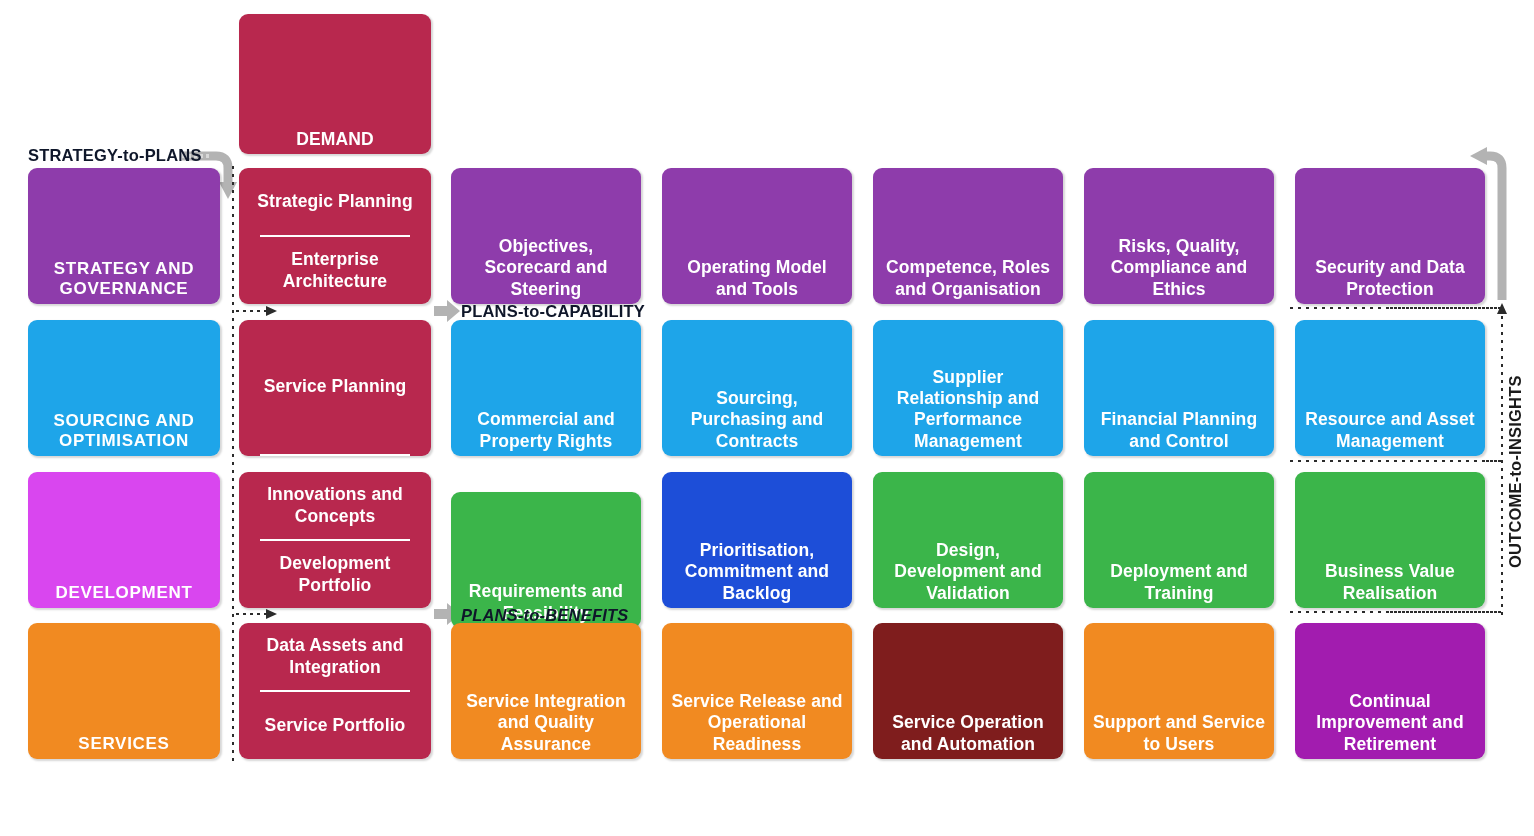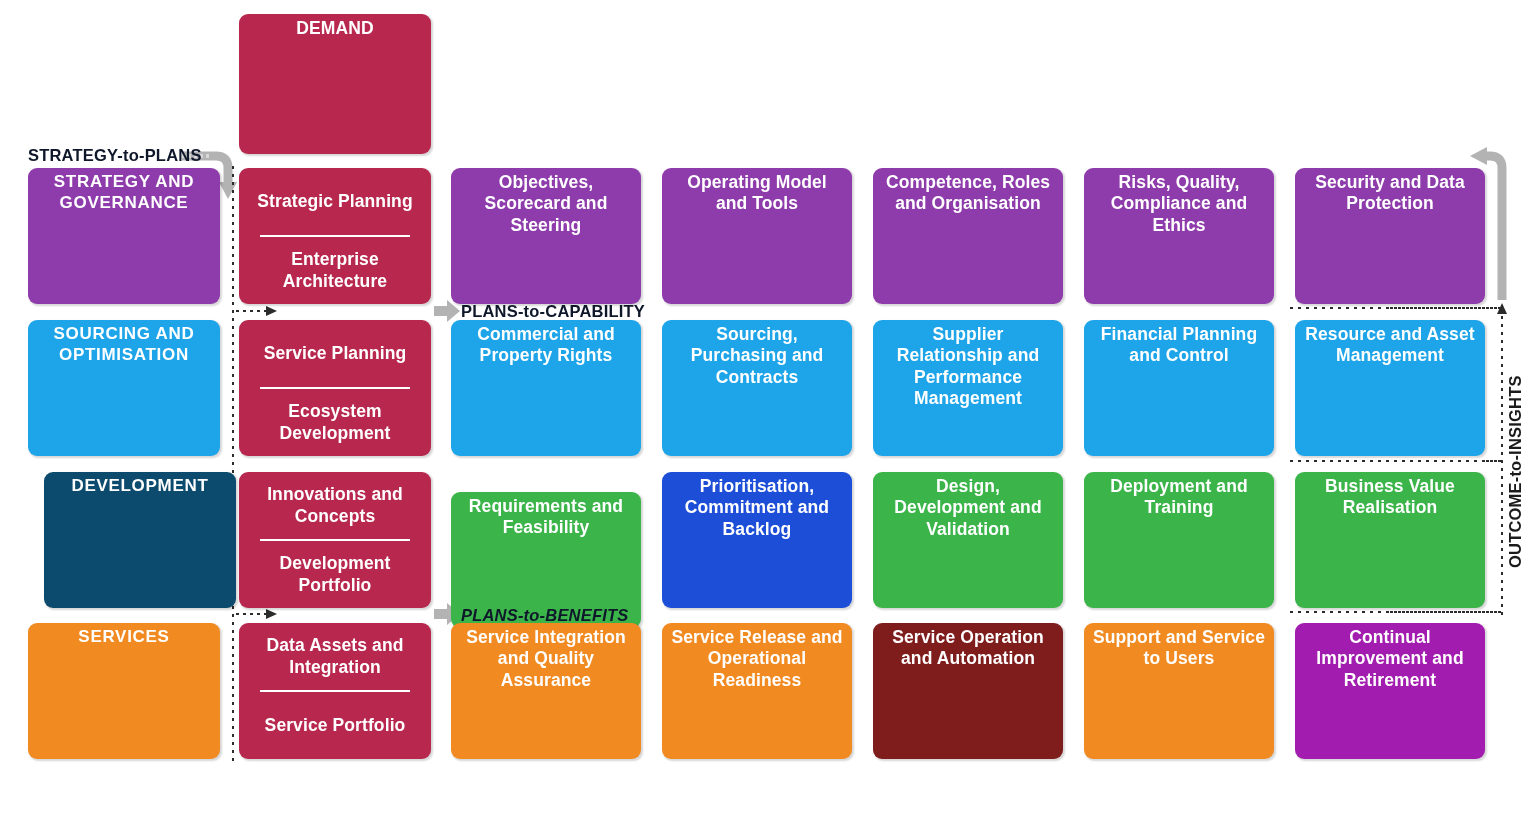--- a/index.html
+++ b/index.html
@@ -17,21 +17,21 @@
     background: #ffffff;
     overflow: hidden;
   }
   .box {
     position: absolute;
     border-radius: 9px;
     color: #ffffff;
     display: flex;
     flex-direction: column;
     align-items: center;
-    justify-content: flex-start;
+    justify-content: flex-end;
     text-align: center;
     font-weight: bold;
     line-height: 1.22;
     box-sizing: border-box;
     padding: 4px 8px;
     box-shadow: 1.5px 1.5px 2px rgba(0,0,0,0.16);
     letter-spacing: 0.1px;
   }
   .box.cat {
     font-size: 17px;
@@ -160,40 +160,39 @@
     <span>Security and Data Protection</span>
   </div>
 
   <div class="box cat" style="left:28px; top:320px; width:192px; height:136px; background:#1ea5e9;">
     <span>SOURCING AND OPTIMISATION</span>
   </div>
 
   <div class="box split" style="left:239px; top:320px; width:192px; height:136px; background:#b8284e;">
     <div class="split-half">Service Planning</div>
     <div class="split-rule"></div>
-    <div class="split-half">Ecosystem Development</div>
   </div>
 
   <div class="box cell" style="left:451px; top:320px; width:190px; height:136px; background:#1ea5e9;">
     <span>Commercial and Property Rights</span>
   </div>
   <div class="box cell" style="left:662px; top:320px; width:190px; height:136px; background:#1ea5e9;">
     <span>Sourcing, Purchasing and Contracts</span>
   </div>
   <div class="box cell" style="left:873px; top:320px; width:190px; height:136px; background:#1ea5e9;">
     <span>Supplier Relationship and Performance Management</span>
   </div>
   <div class="box cell" style="left:1084px; top:320px; width:190px; height:136px; background:#1ea5e9;">
     <span>Financial Planning and Control</span>
   </div>
   <div class="box cell" style="left:1295px; top:320px; width:190px; height:136px; background:#1ea5e9;">
     <span>Resource and Asset Management</span>
   </div>
 
-  <div class="box cat" style="left:28px; top:472px; width:192px; height:136px; background:#0c4a6e;margin-left:16px;">
+  <div class="box cat" style="left:28px; top:472px; width:192px; height:136px; background:#d946ef;">
     <span>DEVELOPMENT</span>
   </div>
 
   <div class="box split" style="left:239px; top:472px; width:192px; height:136px; background:#b8284e;">
     <div class="split-half">Innovations and Concepts</div>
     <div class="split-rule"></div>
     <div class="split-half">Development Portfolio</div>
   </div>
 
   <div class="box cell" style="left:451px; top:492px; width:190px; height:136px; background:#3bb54a;">

